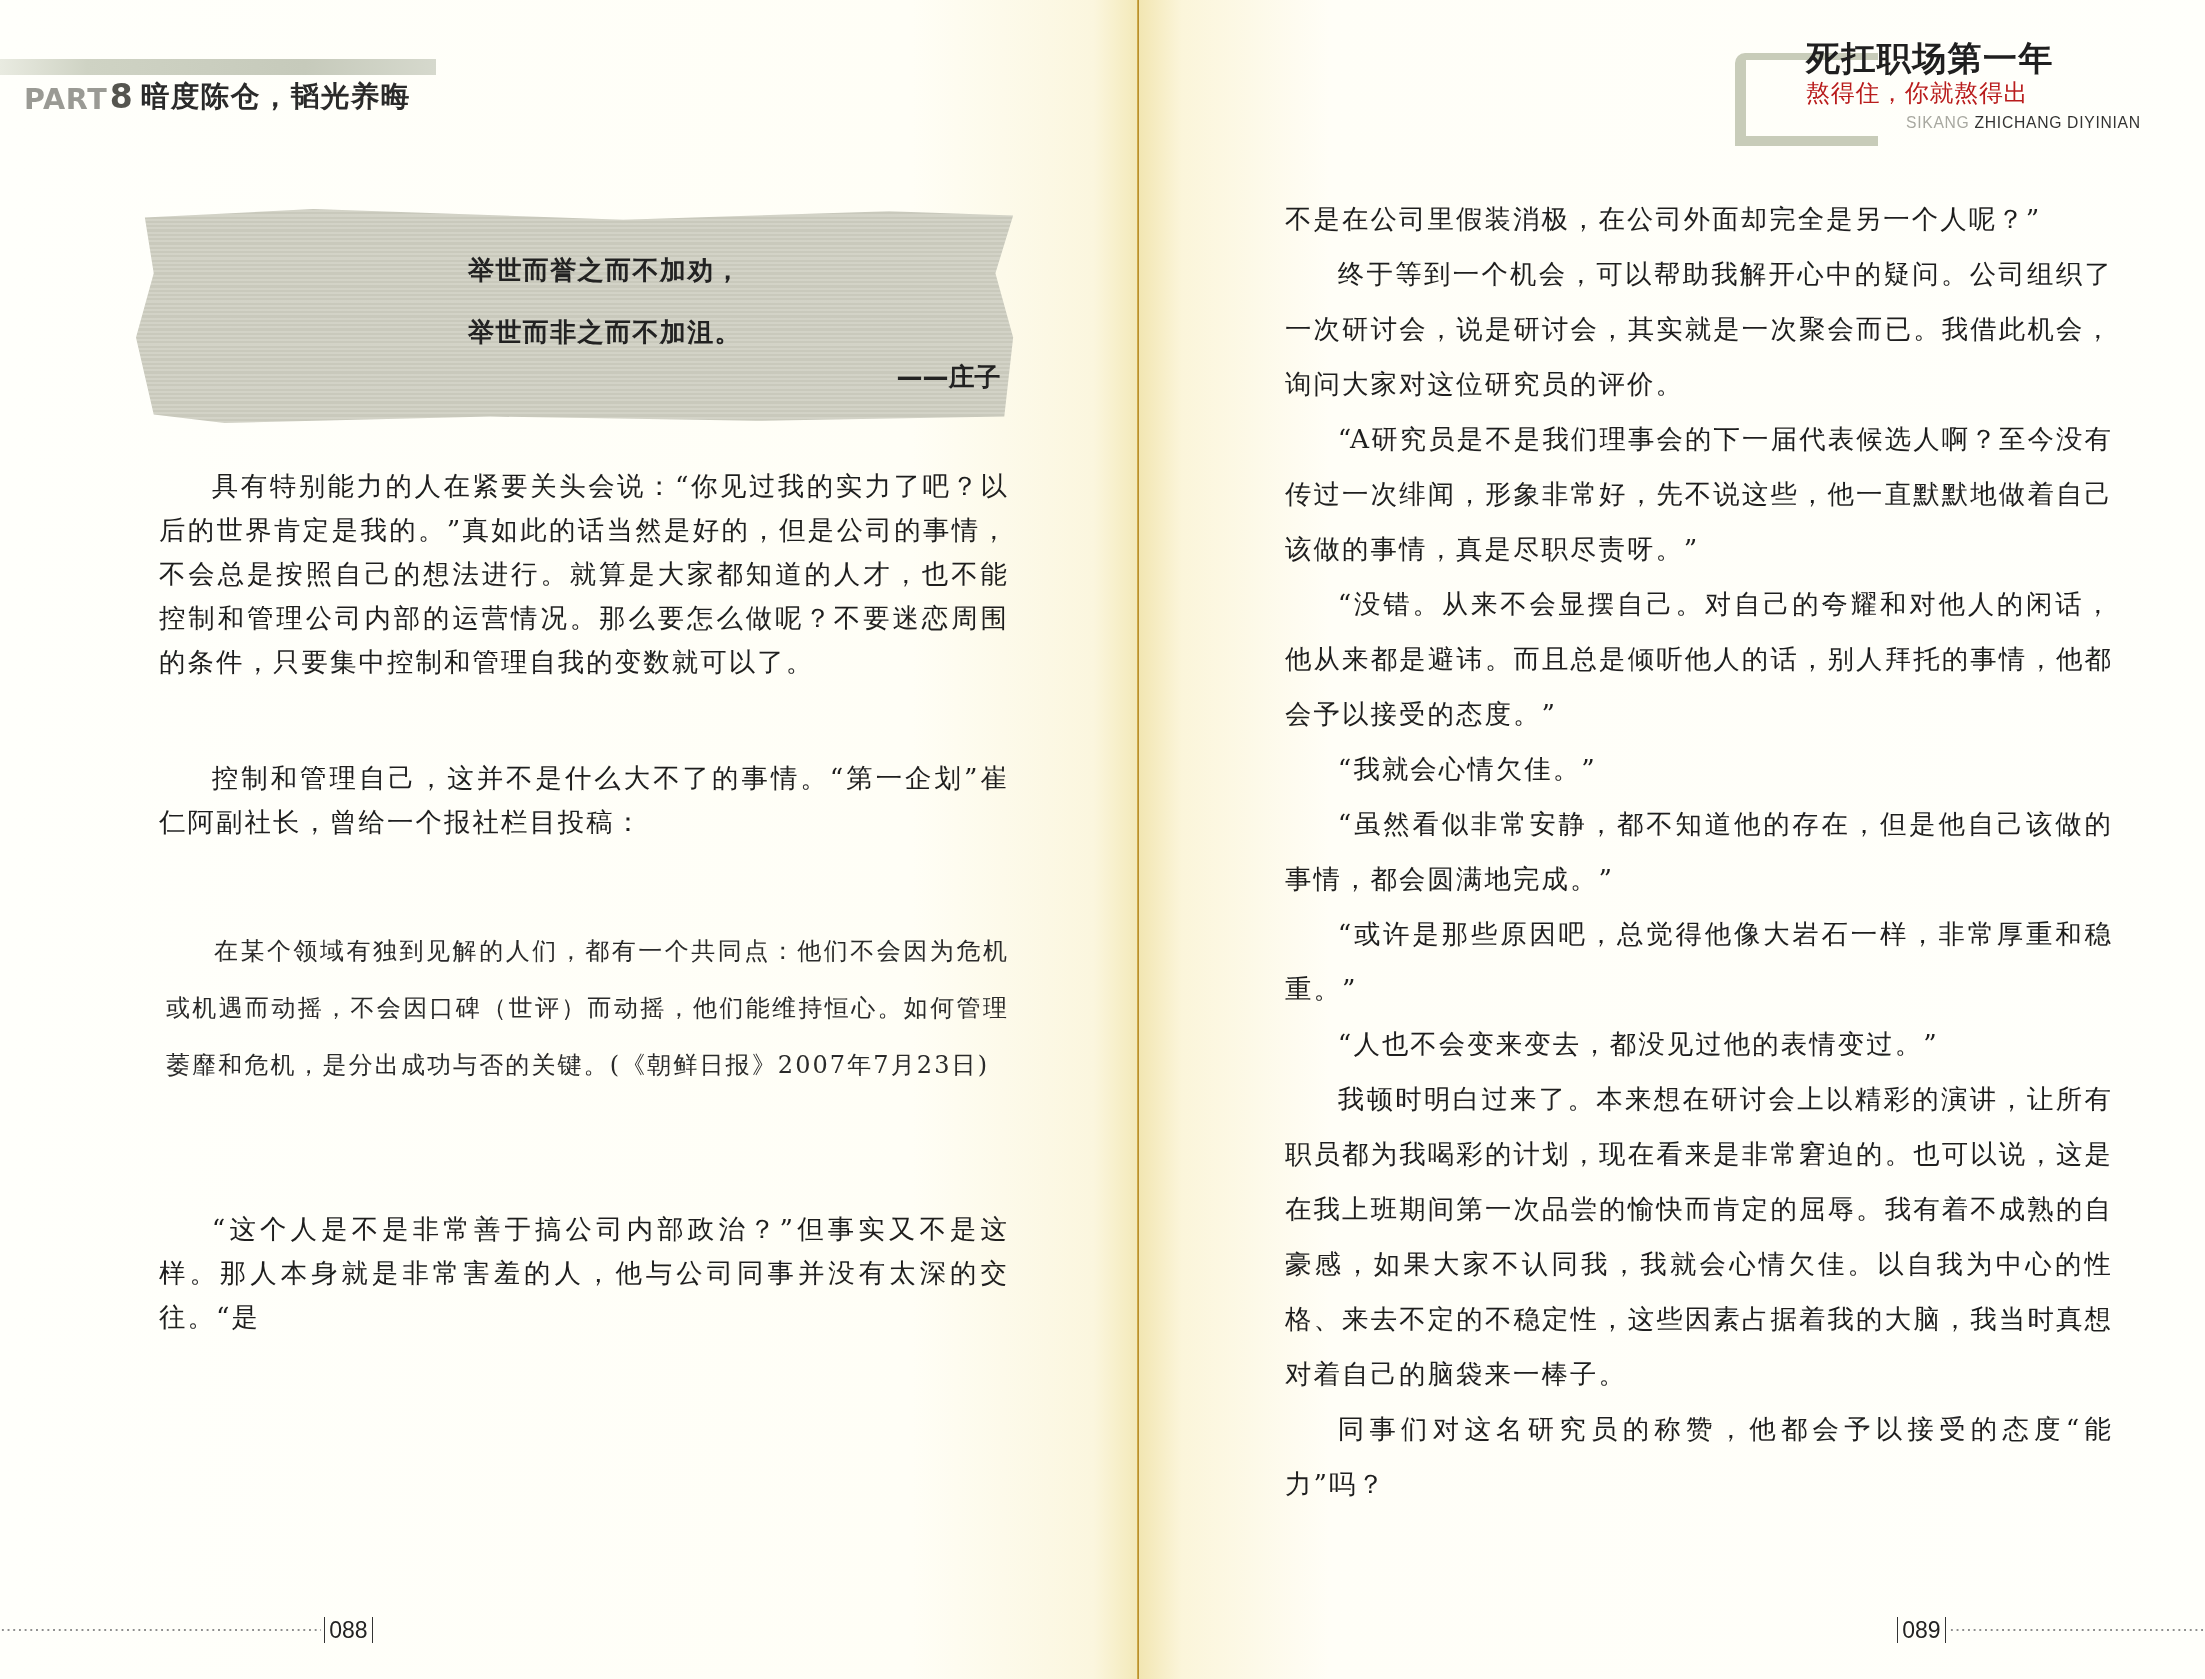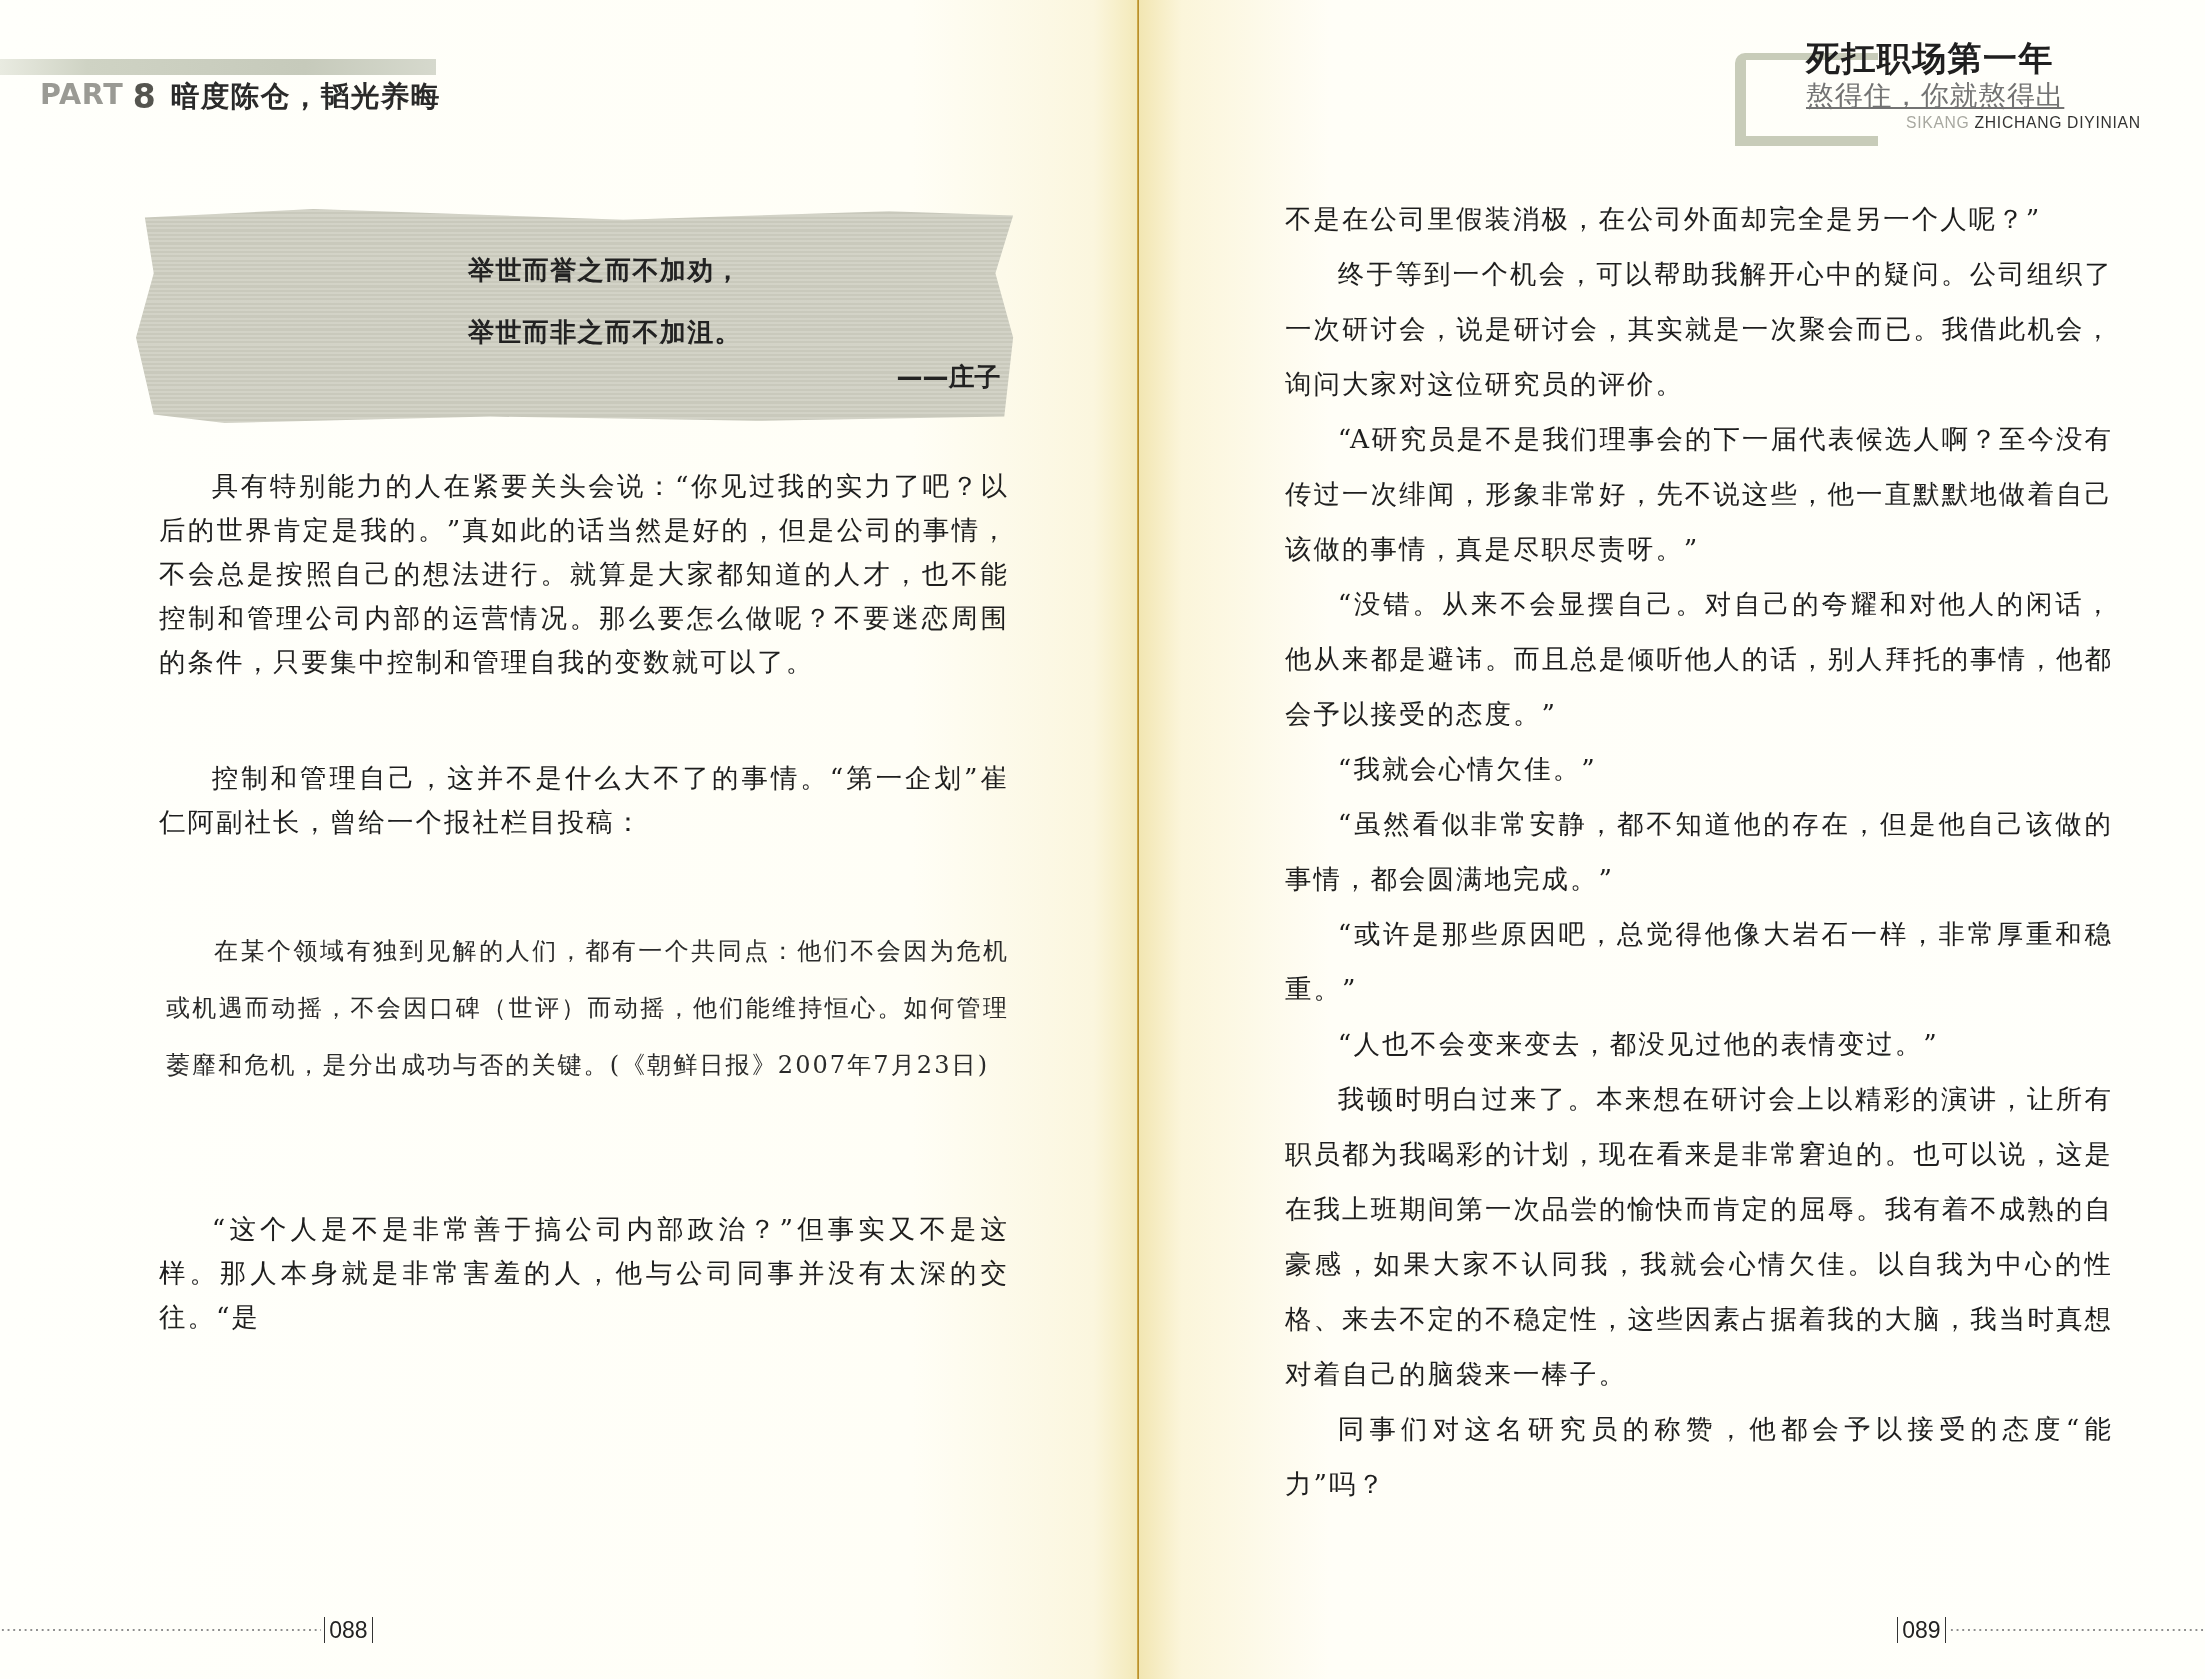--- a/index.html
+++ b/index.html
@@ -15,32 +15,32 @@
     .page-left { left: 0; width: 1139px;
       background: linear-gradient(to right, #fffffb 0%, #fffef6 80%, #fbf6de 96%, #f3e9b8 100%); }
     .page-right { left: 1139px; width: 1066px;
       background: linear-gradient(to right, #f2e6b2 0%, #fbf5da 4%, #fffef7 18%, #fffffb 100%); }
     .spine { position: absolute; left: 1137px; top: 0; width: 2.9px; height: 1680px;
       background: linear-gradient(to right, #d9b655, #b8902e, #e2c572); }
 
     
     .lh-bar { position: absolute; left: 0; top: 59px; width: 436px; height: 15.7px;
       background: linear-gradient(to right, #e9ebe1 0%, #cfd3c4 20%, #c6cabb 70%, #d6d9cd 100%); }
-    .lh-title { position: absolute; left: 40px; top: 77px; display: flex; align-items: flex-start; gap: 15px; }
+    .lh-title { position: absolute; left: 24px; top: 77px; display: flex; align-items: flex-end; gap: 8px; }
     .lh-part { font-family: "DejaVu Sans", sans-serif; font-weight: bold; font-size: 28.6px; color: #9a9a94; letter-spacing: 0.7px; }
     .lh-num { font-family: "DejaVu Sans", sans-serif; font-weight: bold; font-size: 33px; color: #55554f; margin-left: -5.7px; }
     .lh-text { font-size: 28.6px; font-weight: bold; color: #2a2a2a; letter-spacing: 1.4px; }
 
     
     .rh { position: absolute; left: 1735px; top: 36px; width: 457px; height: 107px; }
     .rh-bracket { position: absolute; left: 0; top: 17px; width: 143px; height: 93px;
       border-left: 11.4px solid #c8ccb9; border-top: 7.1px solid #c8ccb9; border-bottom: 10px solid #c8ccb9;
       border-top-left-radius: 10px; box-sizing: border-box; }
     .rh-title { position: absolute; left: 71px; top: 0; font-size: 34px; font-weight: bold; color: #1f1f1f; letter-spacing: 1.4px; }
-    .rh-sub { position: absolute; left: 71px; top: 41px; font-family: "DejaVu Sans", sans-serif; font-size: 28px; color: #737373; letter-spacing: 0.7px; text-decoration: underline; }
+    .rh-sub { position: absolute; left: 71px; top: 41px; font-family: "DejaVu Sans", sans-serif; font-size: 24px; color: #b91c1c; letter-spacing: 0.7px; }
     .rh-en { position: absolute; left: 171px; top: 78px; font-family: "Liberation Sans", sans-serif; font-size: 15.7px; color: #333; letter-spacing: 0.7px; }
     .rh-en .faded { color: #a8a8a0; }
 
     
     .quote-box { position: absolute; left: 136px; top: 209px; width: 886px; height: 214px;
       background: #cfcfc2;
       background-image: repeating-linear-gradient(0deg, rgba(255,255,255,0.08) 0 2.1px, rgba(0,0,0,0.03) 2.1px 4.3px);
       clip-path: polygon(1% 4%, 20% 0%, 55% 5%, 85% 1%, 99% 3%, 97% 30%, 99% 60%, 98% 97%, 70% 99%, 40% 97%, 10% 100%, 2% 96%, 0% 60%, 2% 30%);
     }
     .quote-line { position: absolute; left: 332px; font-family: "DejaVu Sans", sans-serif; font-weight: bold; font-size: 26px; color: #222; letter-spacing: 1.4px; }

